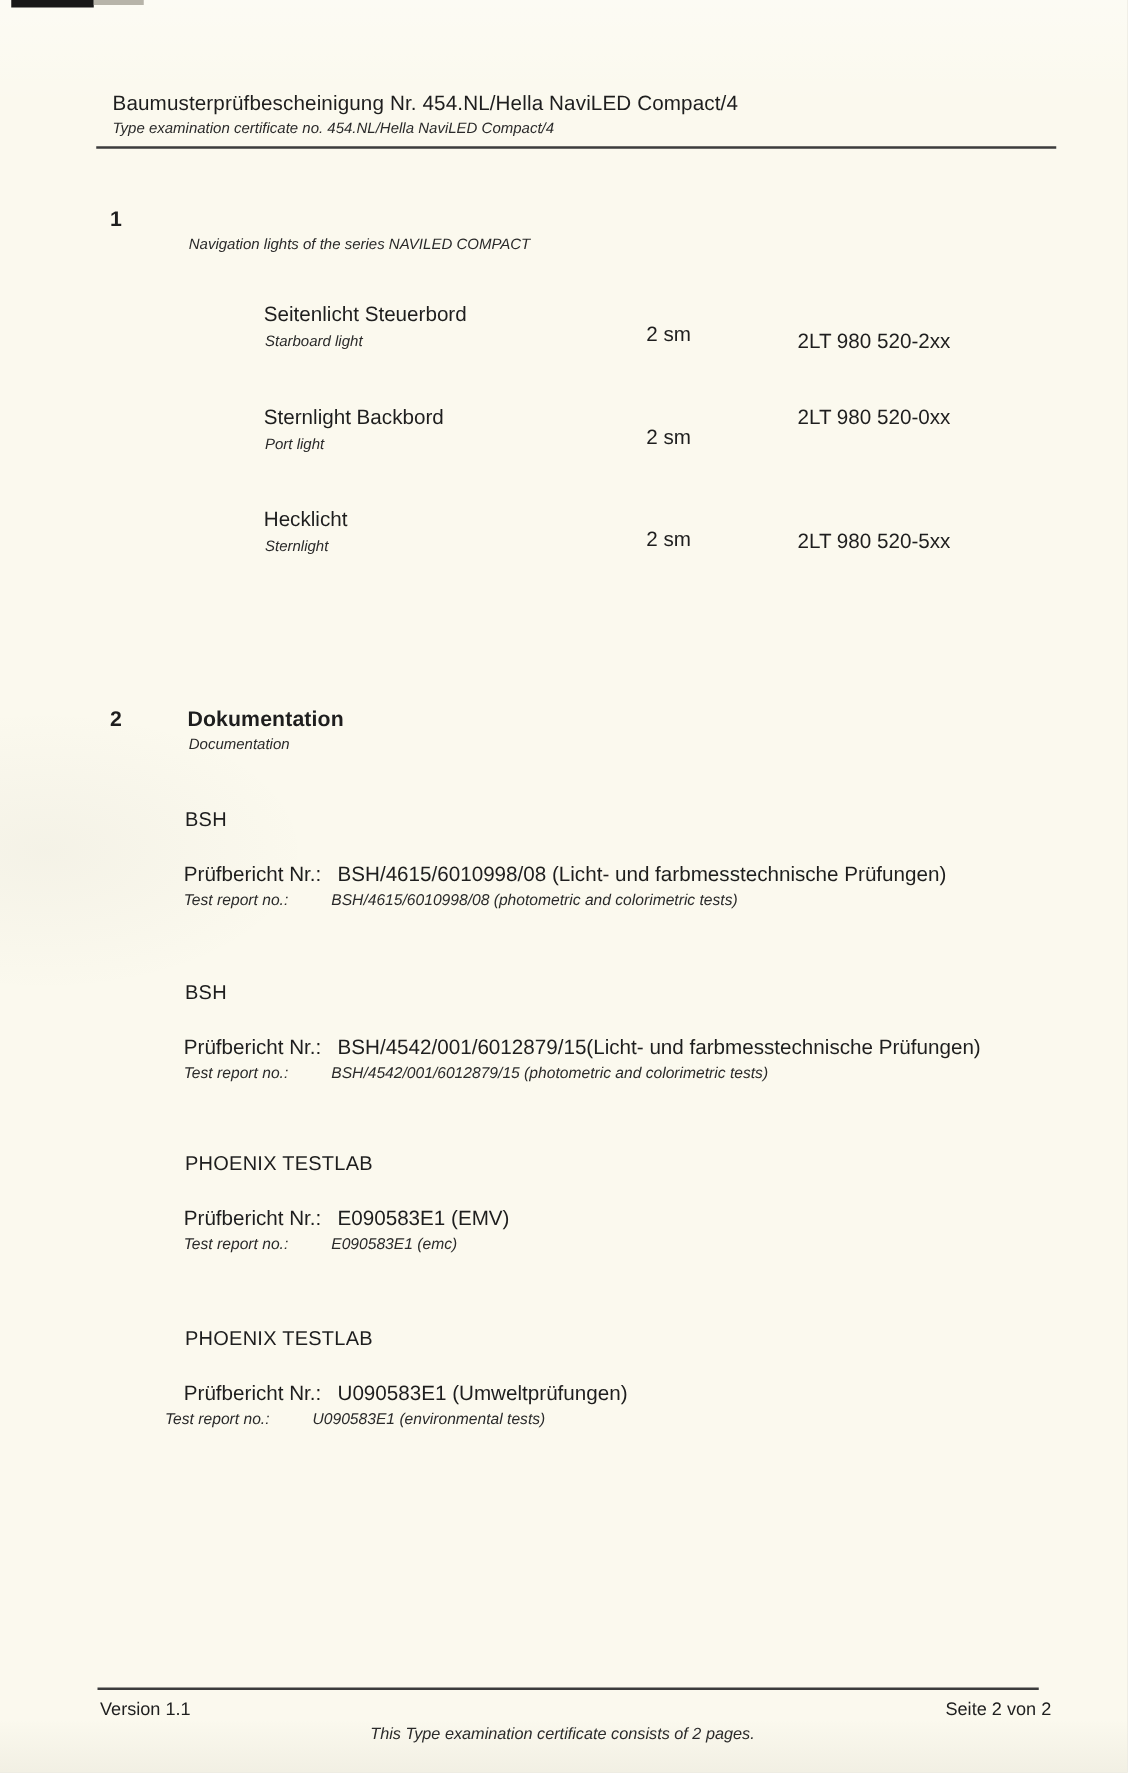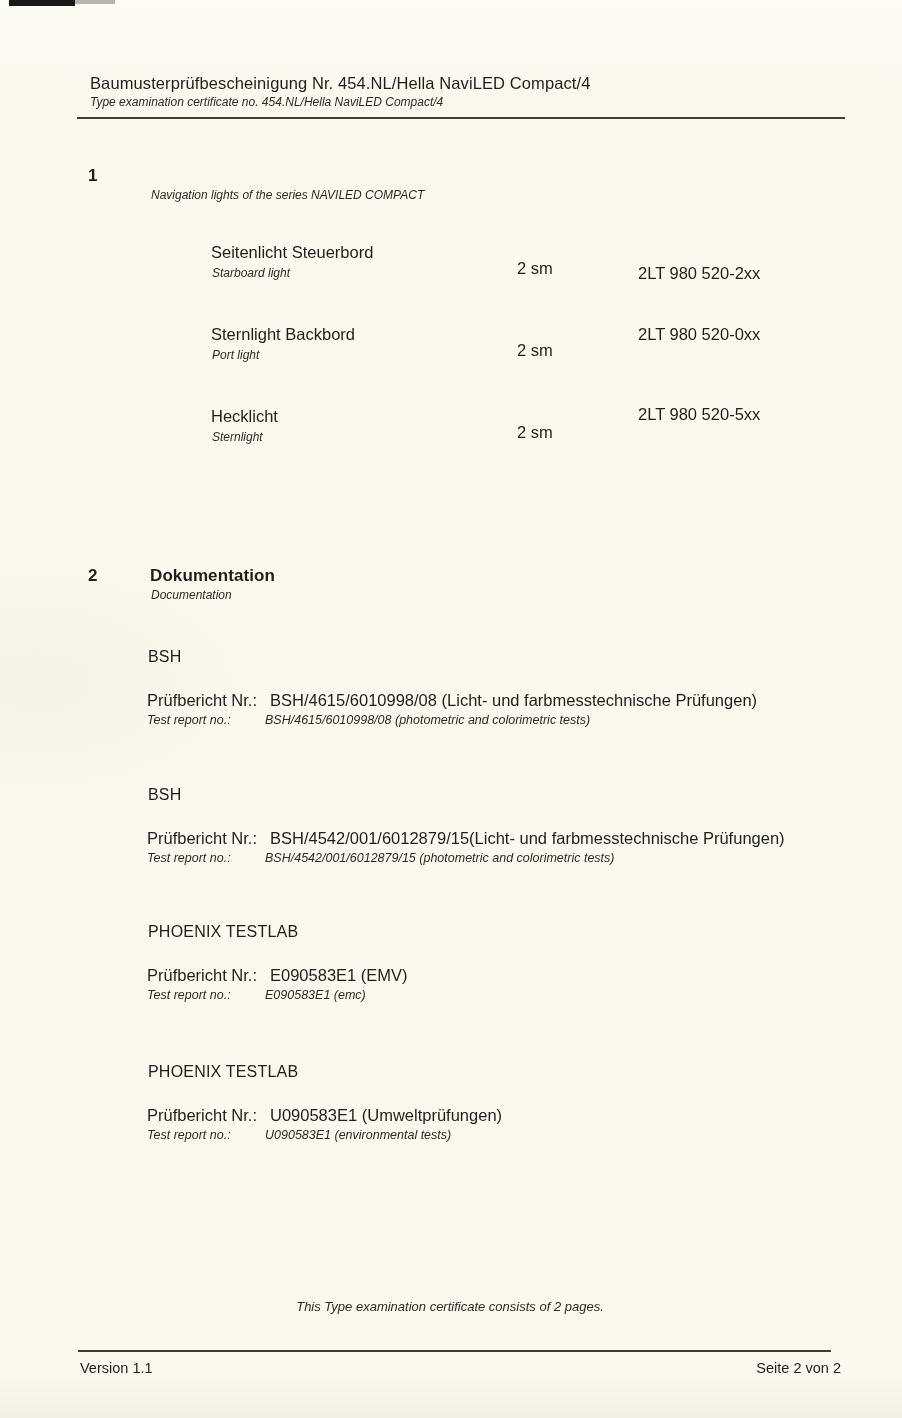--- a/index.html
+++ b/index.html
@@ -44,21 +44,21 @@
   .lab-name  { font-size: 16px; letter-spacing: 0.2px; }
   .rep-line  { font-size: 16.5px; }
   .rep-line .lbl { display: inline-block; width: 123px; }
   .rep-en    { font-size: 12.5px; font-style: italic; color: #2a2a2a; }
   .rep-en .lbl { display: inline-block; width: 118px; font-style: italic; }
 
   
   .ftr-rule    { position: absolute; left: 78px; top: 1350px; width: 753px; height: 2px; background: #3c3c3c; }
   .ftr-version { left: 80px; top: 1360px; font-size: 14.5px; }
   .ftr-center  { position: absolute; left: 150px; top: 1360px; width: 600px; text-align: center; font-size: 14.5px; white-space: nowrap; }
-  .ftr-center-en { position: absolute; left: 150px; top: 1299px; width: 600px; text-align: center; font-size: 13px; font-style: italic; color: #2a2a2a; white-space: nowrap; }
+  .ftr-center-en { position: absolute; left: 150px; top: 1379px; width: 600px; text-align: center; font-size: 13px; font-style: italic; color: #2a2a2a; white-space: nowrap; }
   .ftr-page    { position: absolute; left: 640px; top: 1360px; width: 201px; text-align: right; font-size: 14.5px; white-space: nowrap; }
 </style>
 </head>
 <body>
 
 <div id="page">
 
   <div class="artifact-dark"></div>
   <div class="artifact-gray"></div>
 
@@ -78,21 +78,21 @@
   <div>
     <div class="abs item-name" style="left:211px; top:325px;">Sternlight Backbord</div>
     <div class="abs item-sub" style="left:212px; top:348px;">Port light</div>
     <div class="abs item-range" style="left:517px; top:325px;">2 sm</div>
     <div class="abs item-part" style="left:638px; top:325px;">2LT 980 520-0xx</div>
   </div>
   <div>
     <div class="abs item-name" style="left:211px; top:407px;">Hecklicht</div>
     <div class="abs item-sub" style="left:212px; top:430px;">Sternlight</div>
     <div class="abs item-range" style="left:517px; top:407px;">2 sm</div>
-    <div class="abs item-part" style="left:638px; top:405px;">2LT 980 520-5xx</div>
+    <div class="abs item-part" style="left:638px; top:424px;">2LT 980 520-5xx</div>
   </div>
 
   <div class="abs sec-num" style="left:88px; top:566px;">2</div>
   <div class="abs sec-title" style="left:150px; top:566px;">Dokumentation</div>
   <div class="abs sec-sub" style="left:151px; top:588px;">Documentation</div>
 
   <div>
     <div class="abs lab-name" style="left:148px; top:648px;">BSH</div>
     <div class="abs rep-line" style="left:147px; top:691px;"><span class="lbl">Prüfbericht Nr.:</span><span>BSH/4615/6010998/08 (Licht- und farbmesstechnische Prüfungen)</span></div>
     <div class="abs rep-en" style="left:147px; top:713px;"><span class="lbl">Test report no.:</span><span>BSH/4615/6010998/08 (photometric and colorimetric tests)</span></div>
@@ -106,21 +106,21 @@
 
   <div>
     <div class="abs lab-name" style="left:148px; top:923px;">PHOENIX TESTLAB</div>
     <div class="abs rep-line" style="left:147px; top:966px;"><span class="lbl">Prüfbericht Nr.:</span><span>E090583E1 (EMV)</span></div>
     <div class="abs rep-en" style="left:147px; top:988px;"><span class="lbl">Test report no.:</span><span>E090583E1 (emc)</span></div>
   </div>
 
   <div>
     <div class="abs lab-name" style="left:148px; top:1063px;">PHOENIX TESTLAB</div>
     <div class="abs rep-line" style="left:147px; top:1106px;"><span class="lbl">Prüfbericht Nr.:</span><span>U090583E1 (Umweltprüfungen)</span></div>
-    <div class="abs rep-en" style="left:147px; top:1128px;"><span class="lbl">Test report no.:</span><span>U090583E1 (environmental tests)</span></div>
+    <div class="abs rep-en" style="left:132px; top:1128px;"><span class="lbl">Test report no.:</span><span>U090583E1 (environmental tests)</span></div>
   </div>
 
   <div class="ftr-rule"></div>
   <div class="abs ftr-version">Version 1.1</div>
   <div class="ftr-center-en">This Type examination certificate consists of 2 pages.</div>
   <div class="ftr-page">Seite 2 von 2</div>
 
 </div>
 
 </body></html>

